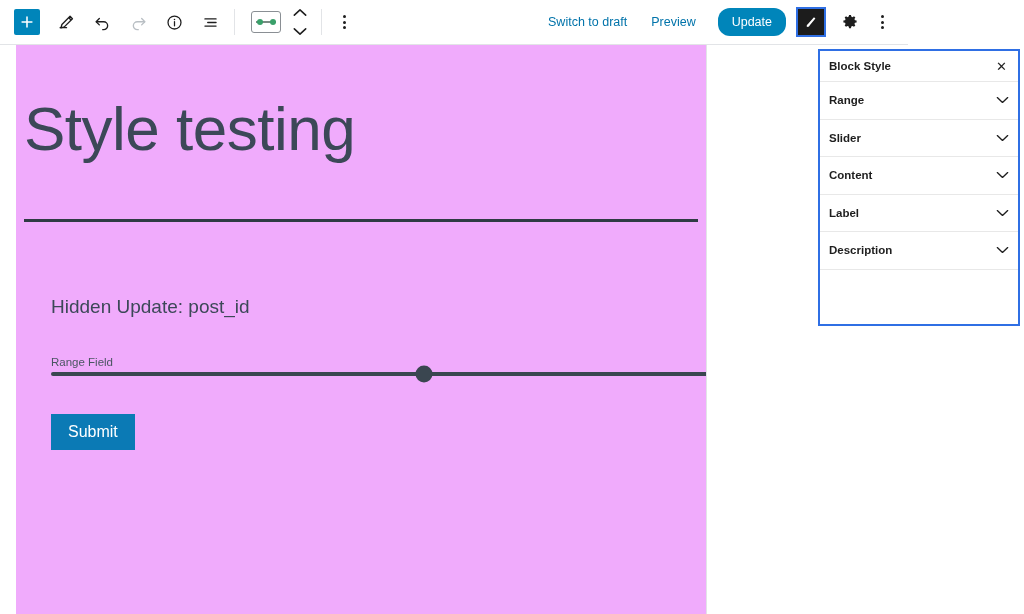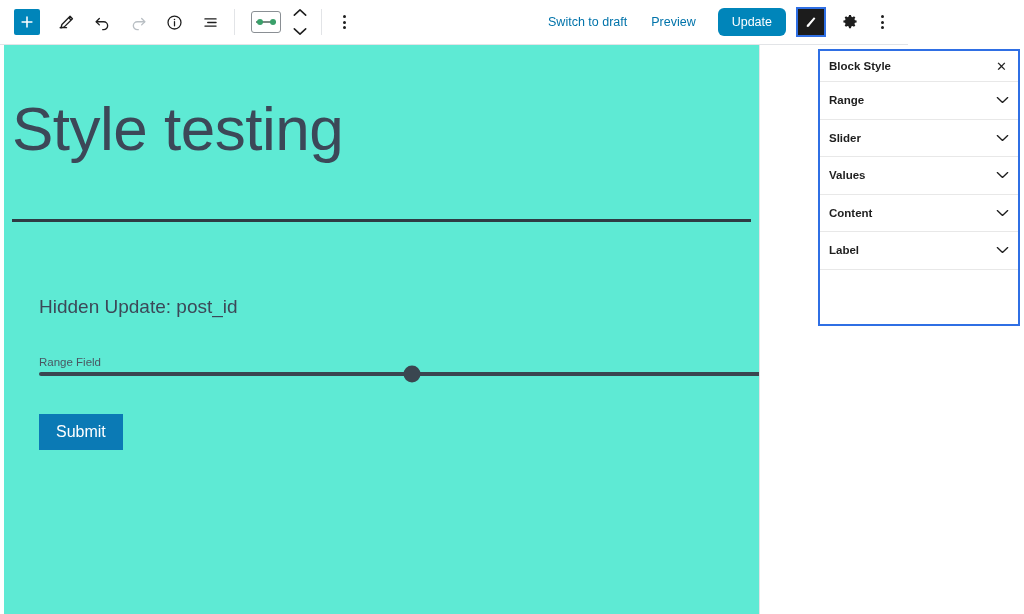--- a/index.html
+++ b/index.html
@@ -49,41 +49,41 @@
     margin-left: auto; display: flex; align-items: center;
     height: 44px; padding-right: 10px; gap: 0;
   }
   .link-btn {
     background: none; border: none; cursor: pointer;
     color: #0073aa; font-size: 12.5px; padding: 8px 12px;
     font-family: "Liberation Sans", sans-serif;
   }
   .update-btn {
     background: #0085ba; color: #fff; border: none; cursor: pointer;
-    font-size: 12.5px; padding: 7px 14px; border-radius: 6px;
+    font-size: 12.5px; padding: 7px 14px; border-radius: 12px;
     margin: 0 10px; font-family: "Liberation Sans", sans-serif;
   }
   .styles-btn {
     width: 30px; height: 30px; background: #1c1c1c;
     display: flex; align-items: center; justify-content: center;
     border: 2px solid #2f6fe4; cursor: pointer; margin-right: 8px;
   }
   .icon-btn {
     width: 32px; height: 36px; display: flex; align-items: center;
     justify-content: center; background: none; border: none; cursor: pointer;
     color: #1e1e1e;
   }
   .kebab { display: flex; flex-direction: column; gap: 2.5px; align-items: center; }
   .kebab i { width: 3px; height: 3px; border-radius: 50%; background: #1e1e1e; display: block; }
 
   
   .canvas {
-    position: absolute; top: 45px; left: 4px;
-    width: 756px; height: 569px;
-    background: #5eead4;
+    position: absolute; top: 45px; left: 16px;
+    width: 691px; height: 569px;
+    background: #f0abfc;
     border-right: 1px solid #e2e4e7;
     overflow: hidden;
   }
   .post-title {
     font-size: 62px; font-weight: 300; color: #3c4858;
     margin: 50px 0 0 8px; letter-spacing: -0.5px; line-height: 1.1;
   }
   .title-rule {
     height: 3px; background: #2f3b44; margin: 56px 8px 0 8px;
   }
@@ -285,33 +285,33 @@
               <path d="M1.5 2L8 8l6.5-6" fill="none" stroke="#1e1e1e" stroke-width="1.7" stroke-linecap="round" stroke-linejoin="round"></path>
             </svg></span>
         </div>
         <div class="panel-row">
           <span class="panel-row-label">Slider</span>
           <span class="chev-down"><svg width="13" height="8" viewBox="0 0 16 10" aria-hidden="true">
               <path d="M1.5 2L8 8l6.5-6" fill="none" stroke="#1e1e1e" stroke-width="1.7" stroke-linecap="round" stroke-linejoin="round"></path>
             </svg></span>
         </div>
         <div class="panel-row">
-          <span class="panel-row-label">Values</span>
-          <span class="chev-down"><svg width="13" height="8" viewBox="0 0 16 10" aria-hidden="true">
-              <path d="M1.5 2L8 8l6.5-6" fill="none" stroke="#1e1e1e" stroke-width="1.7" stroke-linecap="round" stroke-linejoin="round"></path>
-            </svg></span>
-        </div>
-        <div class="panel-row">
           <span class="panel-row-label">Content</span>
           <span class="chev-down"><svg width="13" height="8" viewBox="0 0 16 10" aria-hidden="true">
               <path d="M1.5 2L8 8l6.5-6" fill="none" stroke="#1e1e1e" stroke-width="1.7" stroke-linecap="round" stroke-linejoin="round"></path>
             </svg></span>
         </div>
         <div class="panel-row">
           <span class="panel-row-label">Label</span>
+          <span class="chev-down"><svg width="13" height="8" viewBox="0 0 16 10" aria-hidden="true">
+              <path d="M1.5 2L8 8l6.5-6" fill="none" stroke="#1e1e1e" stroke-width="1.7" stroke-linecap="round" stroke-linejoin="round"></path>
+            </svg></span>
+        </div>
+        <div class="panel-row">
+          <span class="panel-row-label">Description</span>
           <span class="chev-down"><svg width="13" height="8" viewBox="0 0 16 10" aria-hidden="true">
               <path d="M1.5 2L8 8l6.5-6" fill="none" stroke="#1e1e1e" stroke-width="1.7" stroke-linecap="round" stroke-linejoin="round"></path>
             </svg></span>
         </div>
       </div>
     <div class="panel-filler"></div>
   </div>
 
 </div>
 

